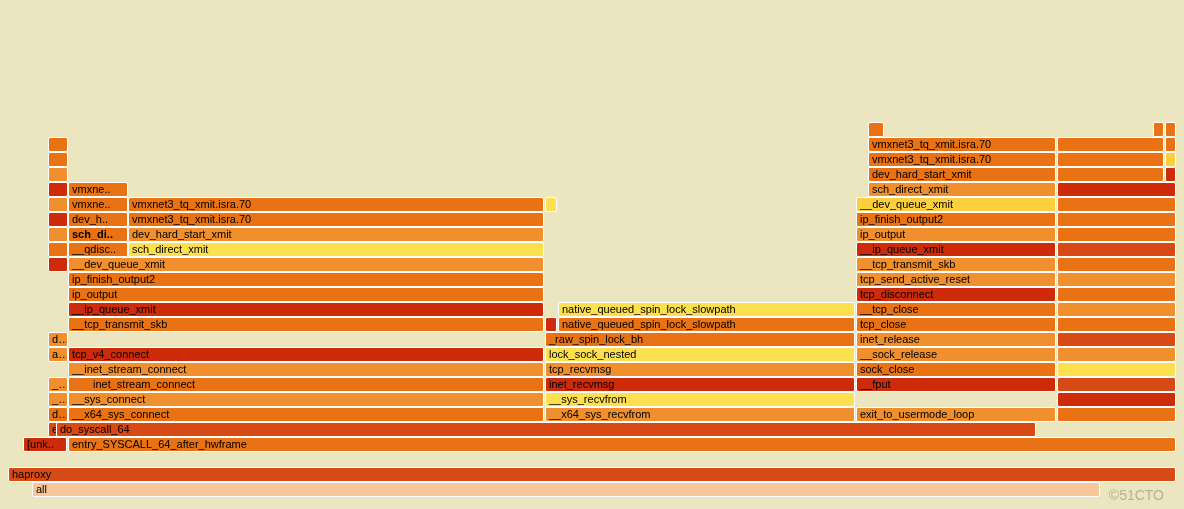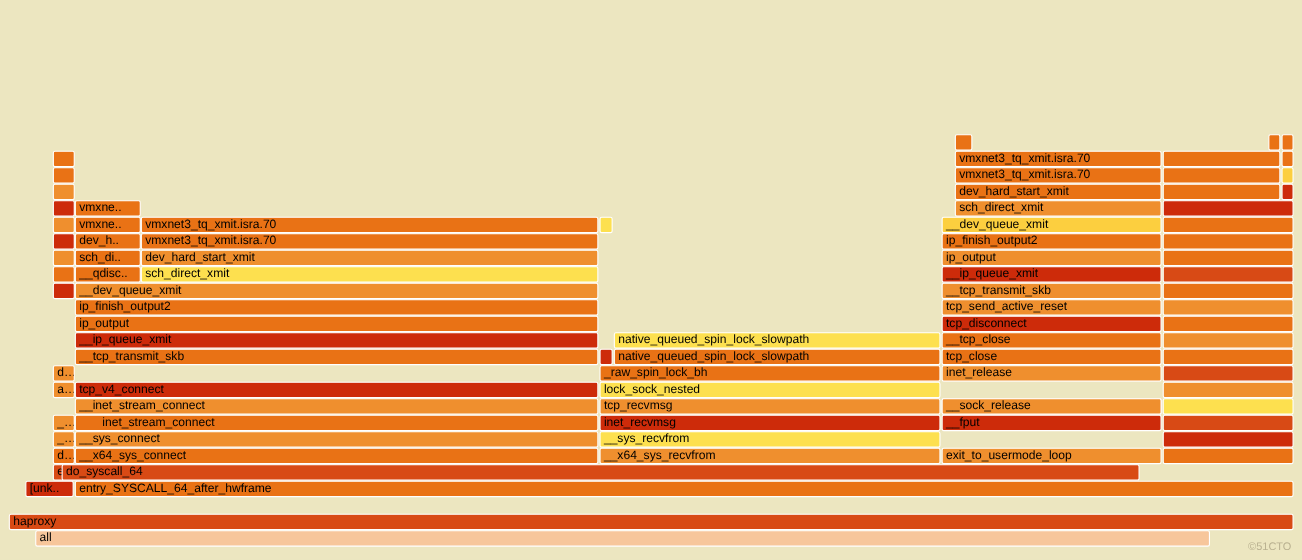--- a/index.html
+++ b/index.html
@@ -36,24 +36,24 @@
   }
   .c0 { background: #f7c69b; }
   .c2 { background: #ef8f2e; }
   .c3 { background: #e97215; }
   .c4 { background: #d84a15; }
   .c5 { background: #cd2b0a; }
   .c6 { background: #fde04f; }
   .c7 { background: #fccf3f; }
   .watermark {
     position: absolute;
-    right: 10px;
+    right: 20px;
     bottom: 6px;
     color: #b9b190;
-    font-size: 10px;
+    font-size: 14px;
   }
 </style>
 </head>
 <body>
 
 <div class="chart" id="chart">
     <div class="frame c0" title="all" style="left: 0px; width: 1068px; bottom: 0px; margin-left: 24px;">all</div>
     <div class="frame c4" title="haproxy" style="left: 0px; width: 1168px; bottom: 15px;">haproxy</div>
     <div class="frame c5" title="[unk.." style="left: 15px; width: 44px; bottom: 45px;">[unk..</div>
     <div class="frame c3" title="entry_SYSCALL_64_after_hwframe" style="left: 60px; width: 1108px; bottom: 45px;">entry_SYSCALL_64_after_hwframe</div>
@@ -73,21 +73,21 @@
     <div class="frame c5" title="inet_recvmsg" style="left: 537px; width: 310px; bottom: 105px;">inet_recvmsg</div>
     <div class="frame c5" title="__fput" style="left: 848px; width: 200px; bottom: 105px;">__fput</div>
     <div class="frame c4" title="" style="left: 1049px; width: 119px; bottom: 105px;"></div>
     <div class="frame c2" title="__inet_stream_connect" style="left: 60px; width: 476px; bottom: 120px;">__inet_stream_connect</div>
     <div class="frame c2" title="tcp_recvmsg" style="left: 537px; width: 310px; bottom: 120px;">tcp_recvmsg</div>
     <div class="frame c3" title="sock_close" style="left: 848px; width: 200px; bottom: 120px;">sock_close</div>
     <div class="frame c6" title="" style="left: 1049px; width: 119px; bottom: 120px;"></div>
     <div class="frame c2" title="al.." style="left: 40px; width: 20px; bottom: 135px; text-align: center;">al..</div>
     <div class="frame c5" title="tcp_v4_connect" style="left: 60px; width: 476px; bottom: 135px;">tcp_v4_connect</div>
     <div class="frame c6" title="lock_sock_nested" style="left: 537px; width: 310px; bottom: 135px;">lock_sock_nested</div>
-    <div class="frame c2" title="__sock_release" style="left: 848px; width: 200px; bottom: 120px;">__sock_release</div>
+    <div class="frame c2" title="__sock_release" style="left: 848px; width: 200px; bottom: 135px;">__sock_release</div>
     <div class="frame c2" title="" style="left: 1049px; width: 119px; bottom: 135px;"></div>
     <div class="frame c2" title="d.." style="left: 40px; width: 20px; bottom: 150px;">d..</div>
     <div class="frame c3" title="_raw_spin_lock_bh" style="left: 537px; width: 310px; bottom: 150px;">_raw_spin_lock_bh</div>
     <div class="frame c2" title="inet_release" style="left: 848px; width: 200px; bottom: 150px;">inet_release</div>
     <div class="frame c4" title="" style="left: 1049px; width: 119px; bottom: 150px;"></div>
     <div class="frame c3" title="__tcp_transmit_skb" style="left: 60px; width: 476px; bottom: 165px;">__tcp_transmit_skb</div>
     <div class="frame c5" title="" style="left: 537px; width: 12px; bottom: 165px;"></div>
     <div class="frame c3" title="native_queued_spin_lock_slowpath" style="left: 550px; width: 297px; bottom: 165px;">native_queued_spin_lock_slowpath</div>
     <div class="frame c3" title="tcp_close" style="left: 848px; width: 200px; bottom: 165px;">tcp_close</div>
     <div class="frame c3" title="" style="left: 1049px; width: 119px; bottom: 165px;"></div>
@@ -104,21 +104,21 @@
     <div class="frame c5" title="" style="left: 40px; width: 20px; bottom: 225px;"></div>
     <div class="frame c2" title="__dev_queue_xmit" style="left: 60px; width: 476px; bottom: 225px;">__dev_queue_xmit</div>
     <div class="frame c2" title="__tcp_transmit_skb" style="left: 848px; width: 200px; bottom: 225px;">__tcp_transmit_skb</div>
     <div class="frame c3" title="" style="left: 1049px; width: 119px; bottom: 225px;"></div>
     <div class="frame c3" title="" style="left: 40px; width: 20px; bottom: 240px;"></div>
     <div class="frame c3" title="__qdisc.." style="left: 60px; width: 60px; bottom: 240px;">__qdisc..</div>
     <div class="frame c6" title="sch_direct_xmit" style="left: 120px; width: 416px; bottom: 240px;">sch_direct_xmit</div>
     <div class="frame c5" title="__ip_queue_xmit" style="left: 848px; width: 200px; bottom: 240px;">__ip_queue_xmit</div>
     <div class="frame c4" title="" style="left: 1049px; width: 119px; bottom: 240px;"></div>
     <div class="frame c2" title="" style="left: 40px; width: 20px; bottom: 255px;"></div>
-    <div class="frame c3" title="sch_di.." style="left: 60px; width: 60px; bottom: 255px;">sch_di..</div>
+    <div class="frame c3" title="sch_di.." style="left: 60px; width: 60px; bottom: 255px; font-weight: bold;">sch_di..</div>
     <div class="frame c2" title="dev_hard_start_xmit" style="left: 120px; width: 416px; bottom: 255px;">dev_hard_start_xmit</div>
     <div class="frame c2" title="ip_output" style="left: 848px; width: 200px; bottom: 255px;">ip_output</div>
     <div class="frame c3" title="" style="left: 1049px; width: 119px; bottom: 255px;"></div>
     <div class="frame c5" title="" style="left: 40px; width: 20px; bottom: 270px;"></div>
     <div class="frame c3" title="dev_h.." style="left: 60px; width: 60px; bottom: 270px;">dev_h..</div>
     <div class="frame c3" title="vmxnet3_tq_xmit.isra.70" style="left: 120px; width: 416px; bottom: 270px;">vmxnet3_tq_xmit.isra.70</div>
     <div class="frame c3" title="ip_finish_output2" style="left: 848px; width: 200px; bottom: 270px;">ip_finish_output2</div>
     <div class="frame c3" title="" style="left: 1049px; width: 119px; bottom: 270px;"></div>
     <div class="frame c2" title="" style="left: 40px; width: 20px; bottom: 285px;"></div>
     <div class="frame c3" title="vmxne.." style="left: 60px; width: 60px; bottom: 285px;">vmxne..</div>

